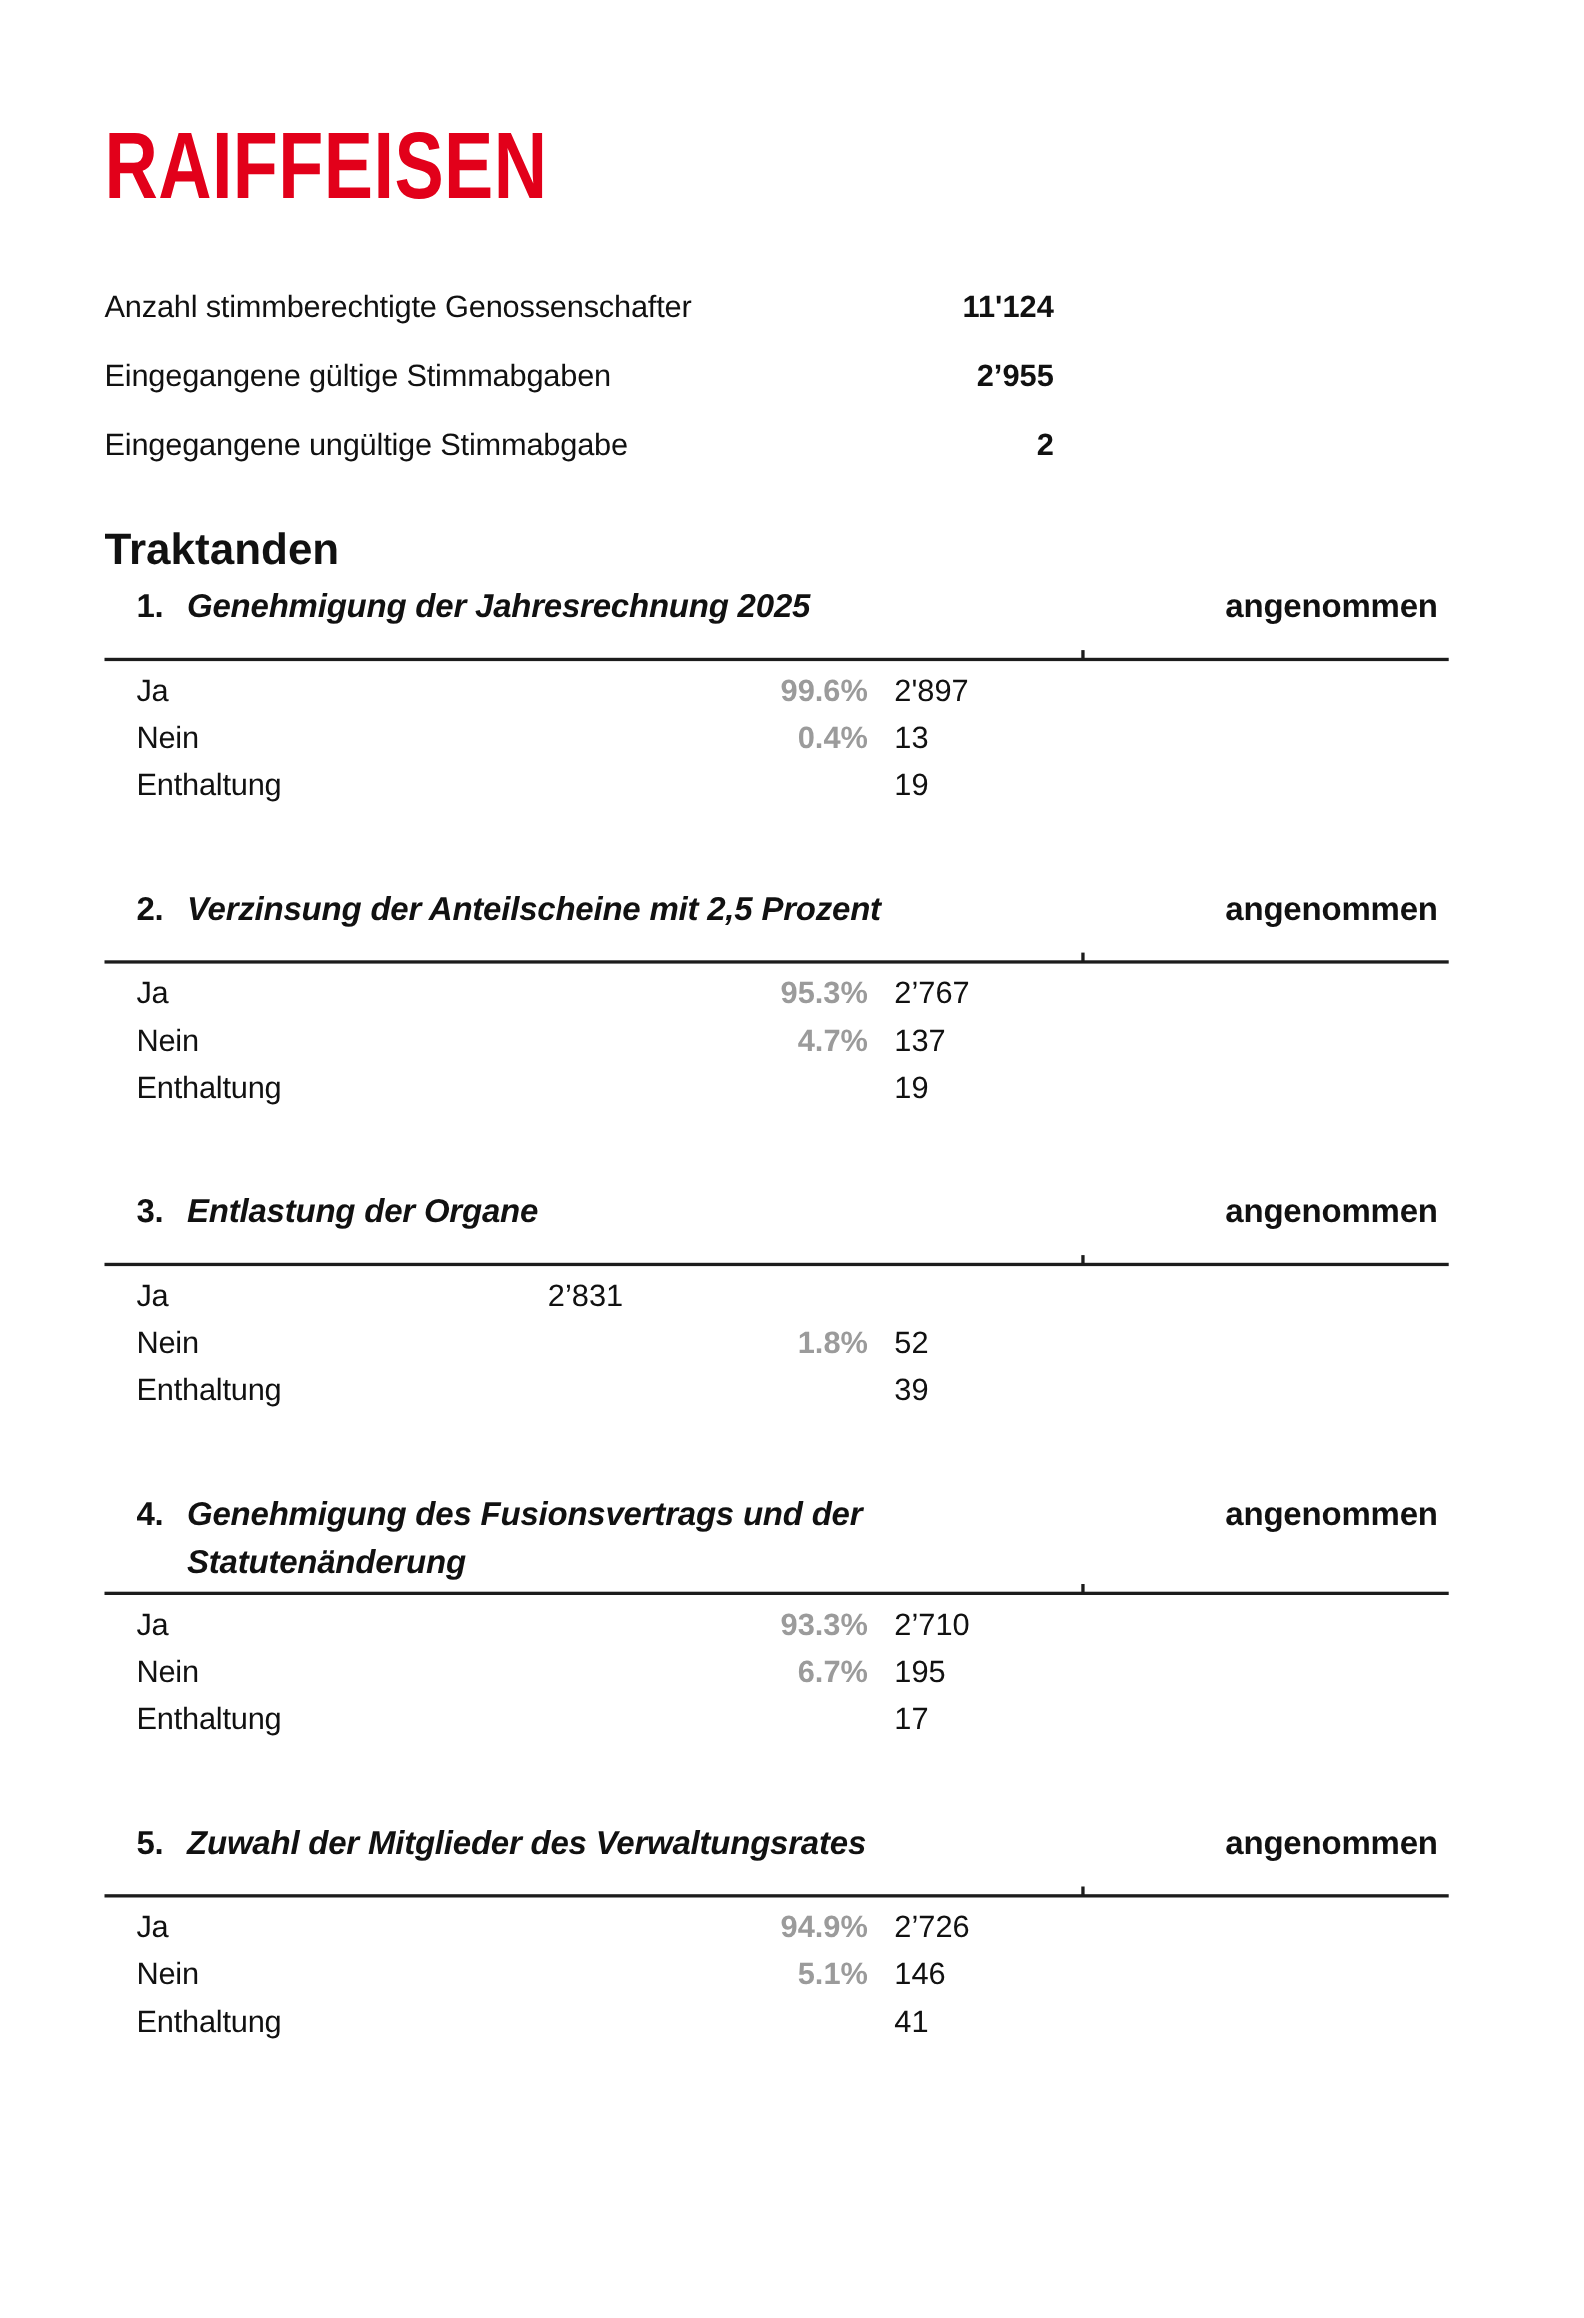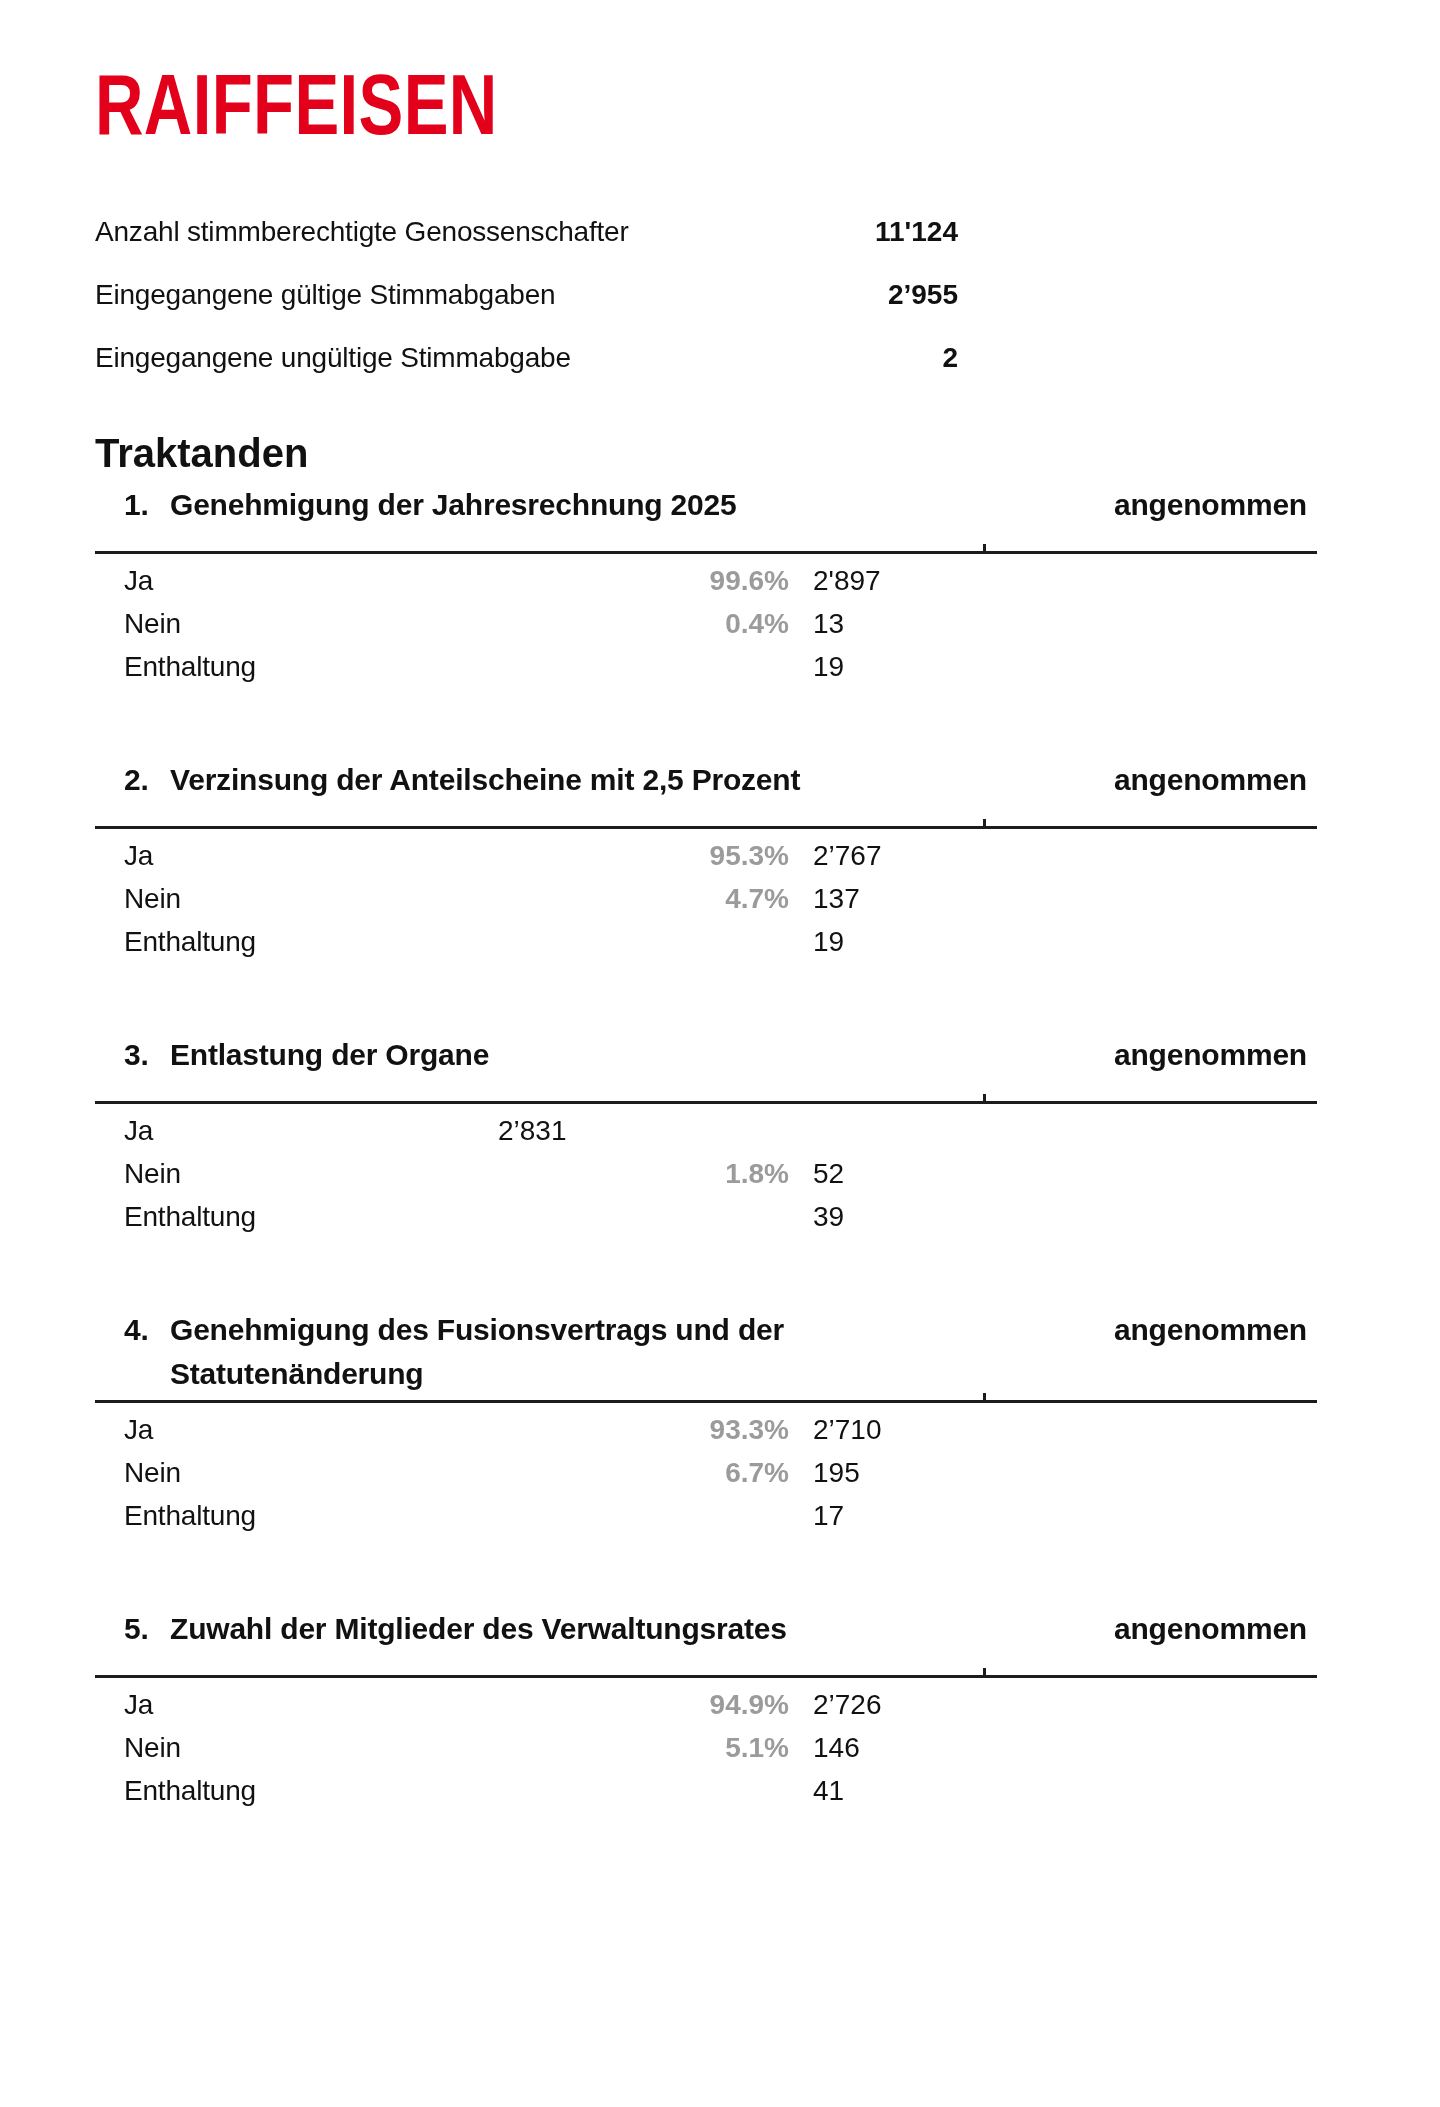--- a/index.html
+++ b/index.html
@@ -2,21 +2,21 @@
 <html><head>
 <meta charset="utf-8">
 <style>
   html, body { margin: 0; padding: 0; background: #ffffff; }
   .page {
     position: relative;
     width: 1440px;
     height: 2107px;
     background: #ffffff;
     box-sizing: border-box;
-    padding: 61px 0 0 95px;
+    padding: 108px 0 0 95px;
     font-family: "Liberation Sans", sans-serif;
     color: #111111;
     overflow: hidden;
   }
   .content { width: 1222px; }
 
   .logo {
     display: inline-block;
     font-size: 86px;
     font-weight: bold;
@@ -61,21 +61,21 @@
   .item-heading {
     display: flex;
     align-items: flex-start;
     font-size: 30px;
     font-weight: bold;
     line-height: 44px;
     margin-left: 29px;
     letter-spacing: -0.2px;
   }
   .item-number { width: 46px; flex: 0 0 46px; }
-  .item-title { max-width: 660px; }
+  .item-title { max-width: 660px; font-style: italic; }
   .item-status { margin-left: auto; margin-right: 10px; white-space: nowrap; }
 
   .rule {
     position: relative;
     margin-top: 24px;
     border-top: 3px solid #1c1c1c;
     width: 1222px;
     height: 0;
   }
   .rule.tight { margin-top: 4px; }

